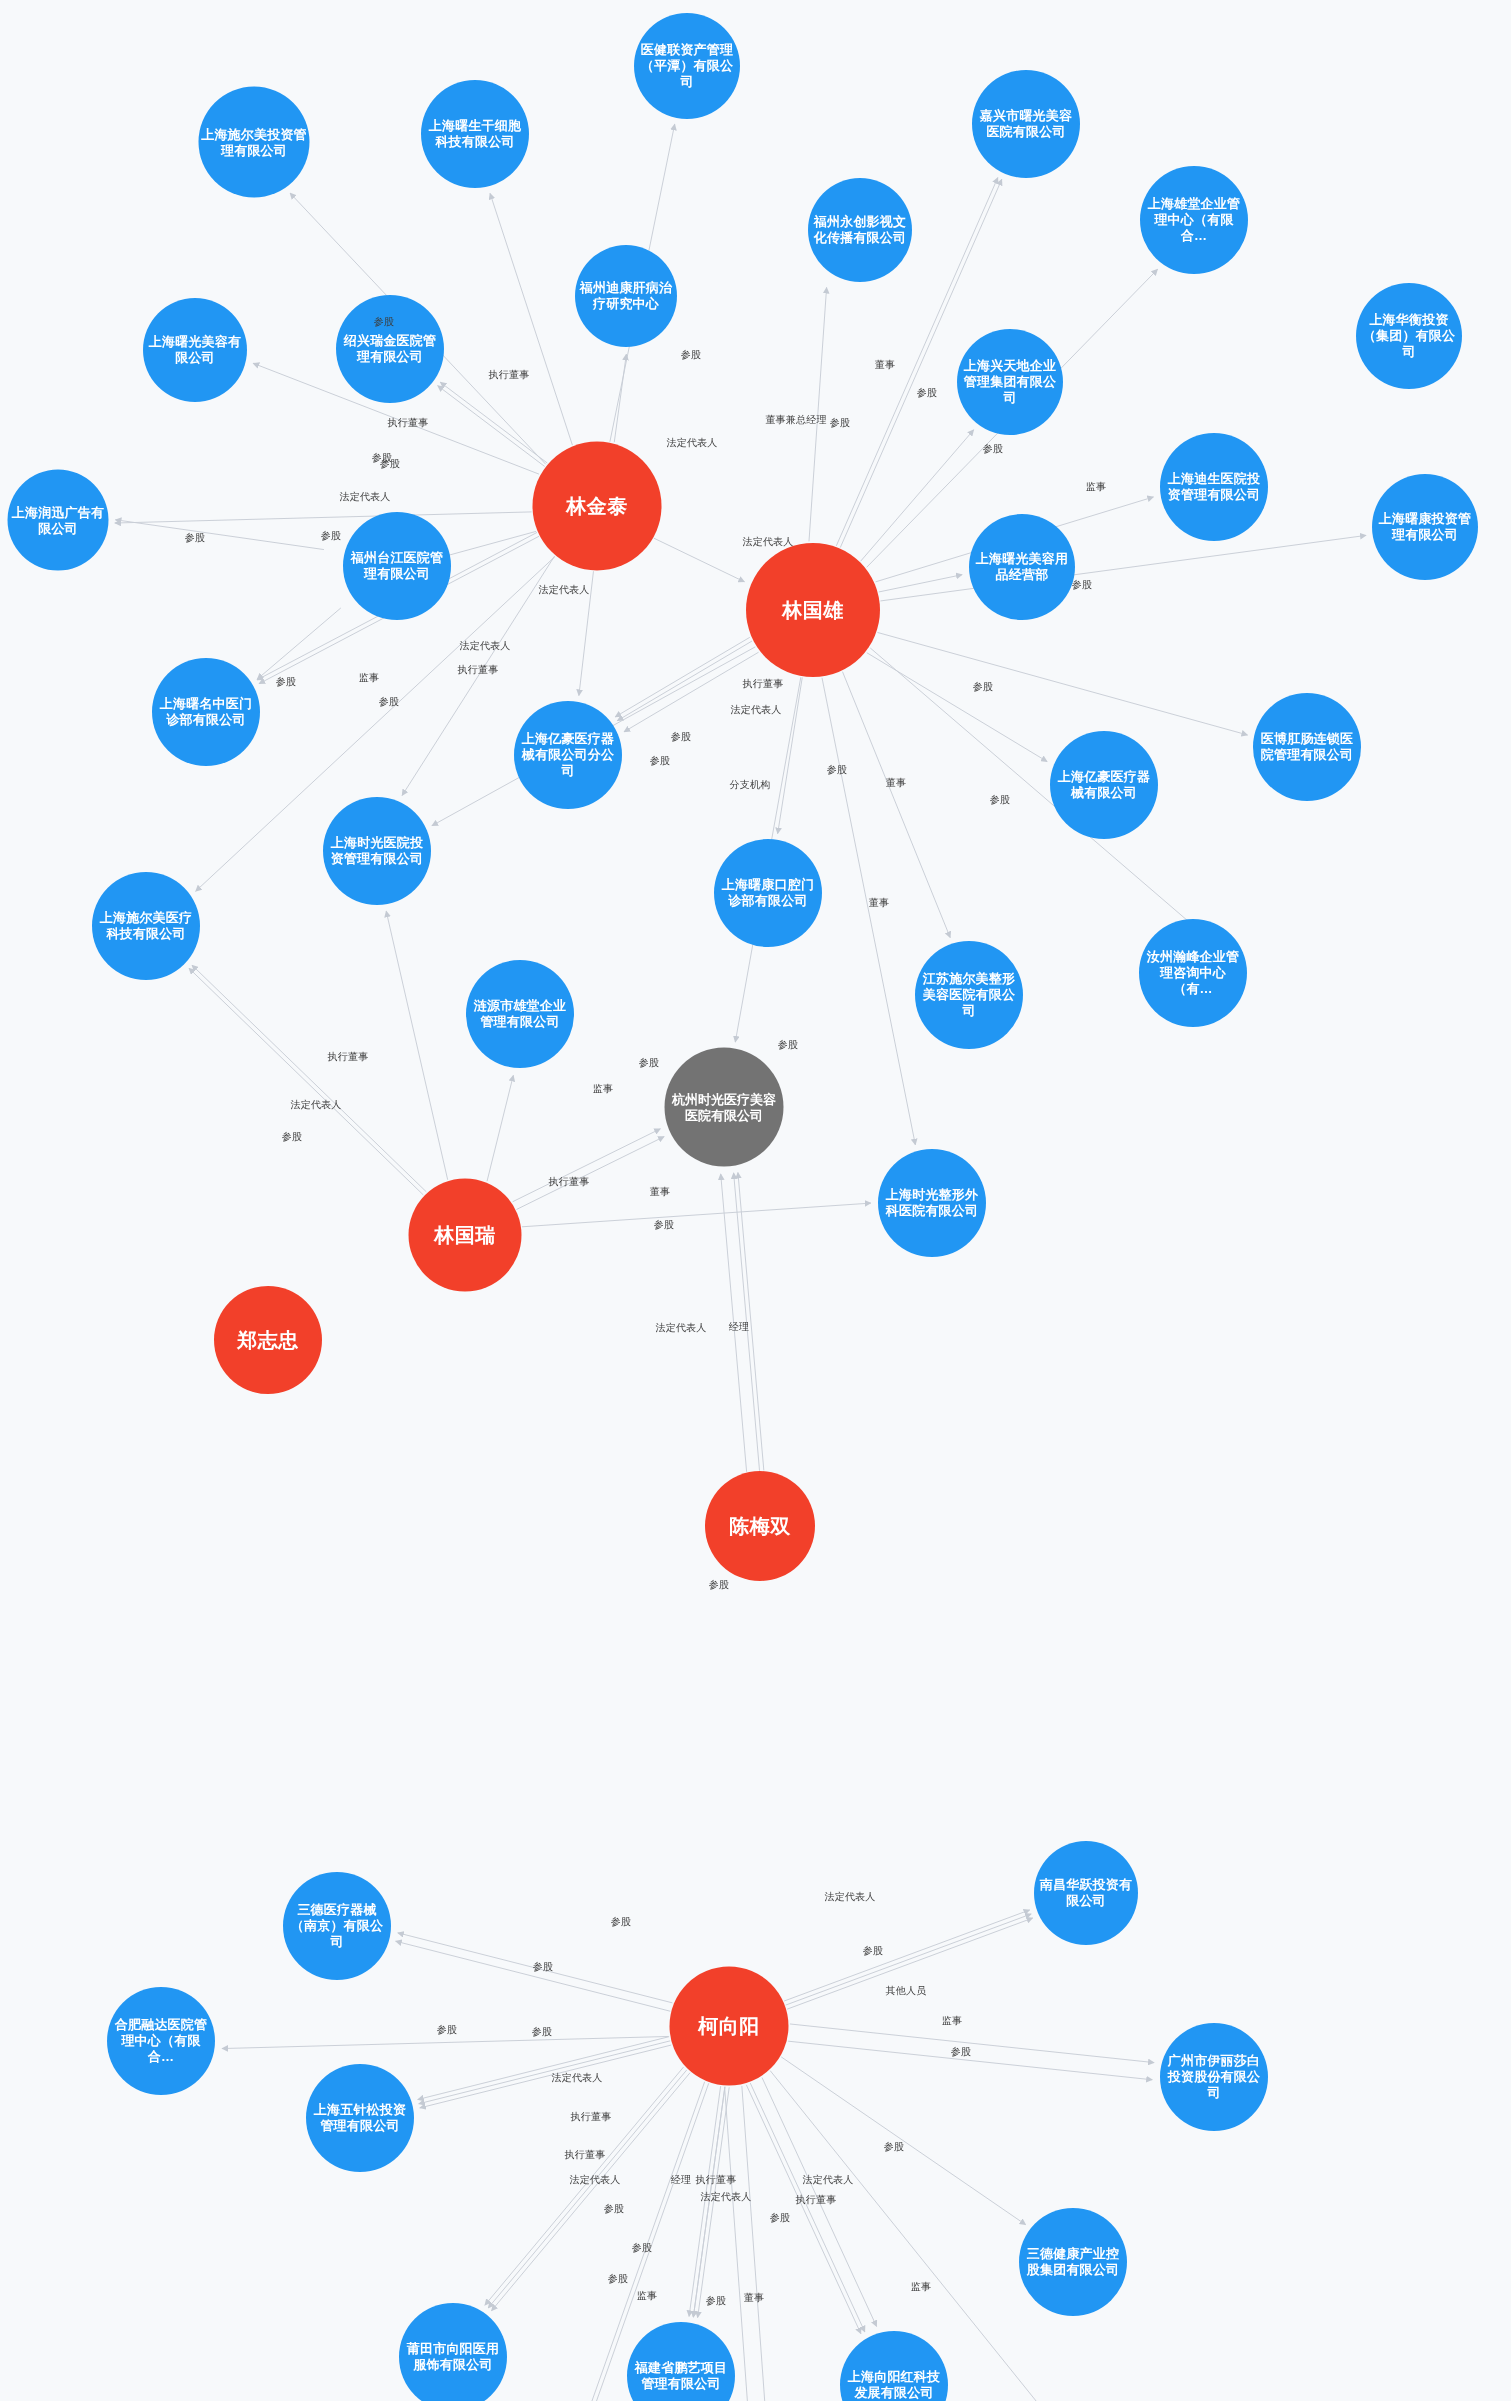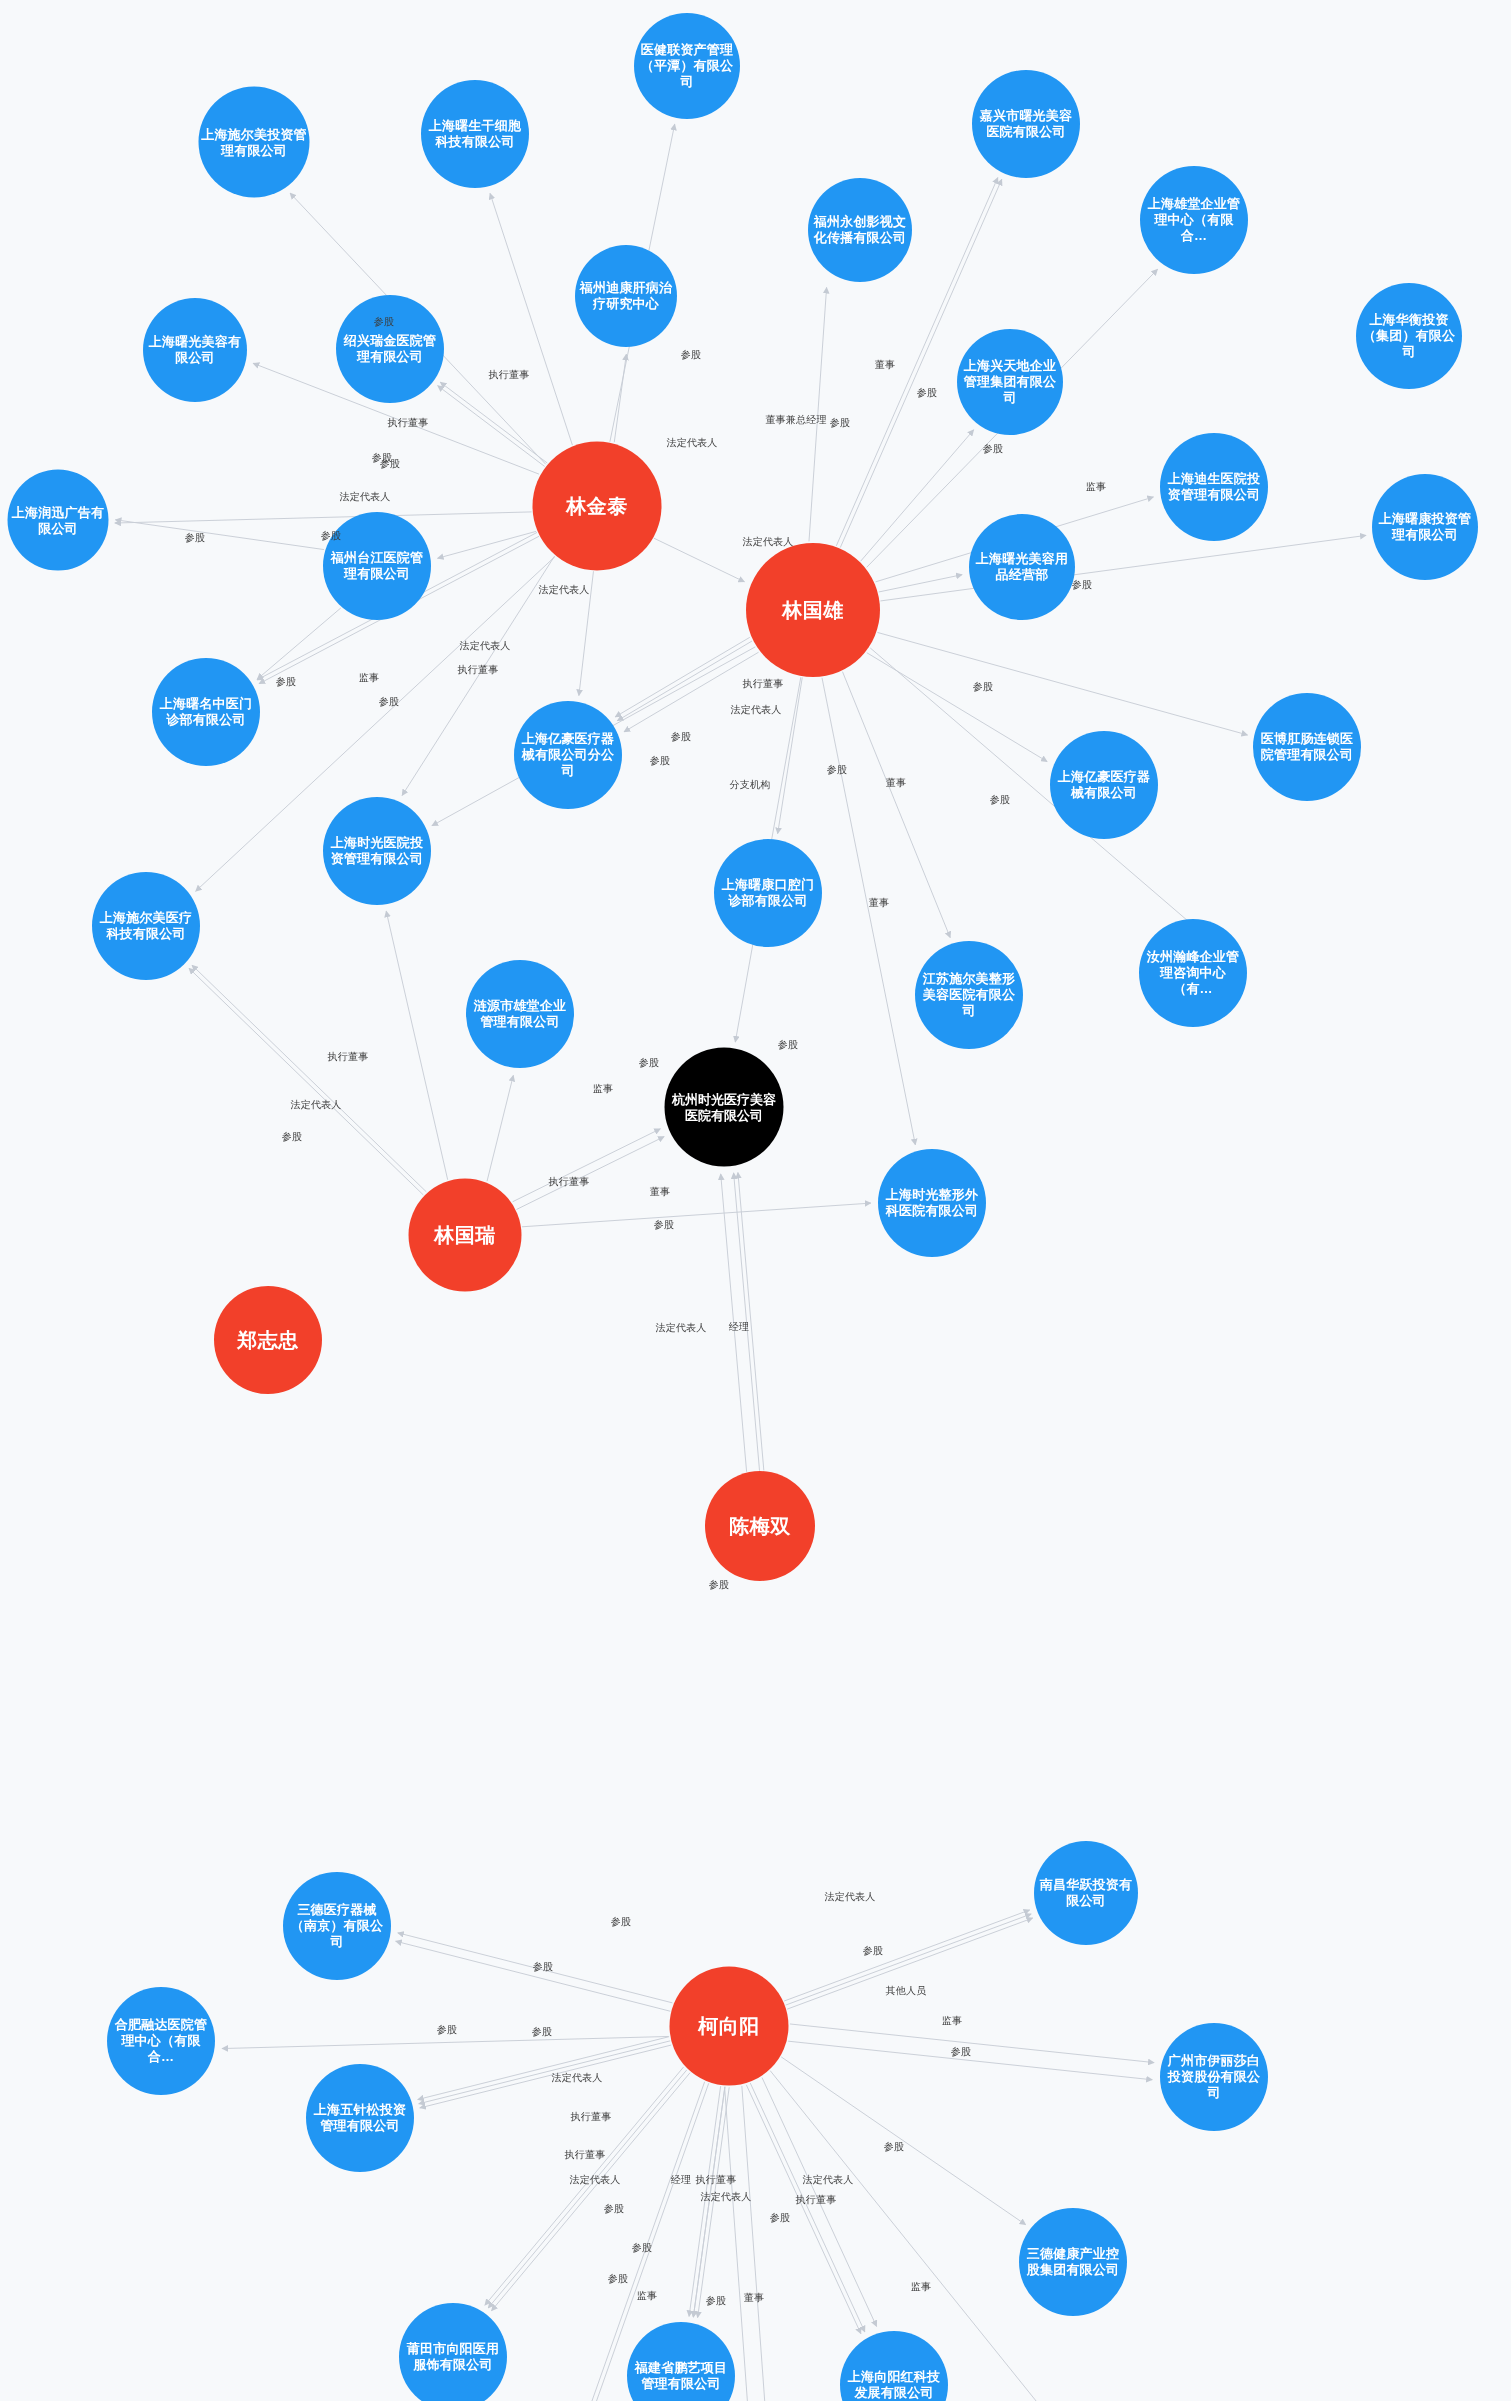--- a/index.html
+++ b/index.html
@@ -42,21 +42,21 @@
     font-weight: 700;
     letter-spacing: 0.2px;
   }
   .node.person {
     background: #f2402a;
     font-size: 20px;
     font-weight: 700;
     letter-spacing: 0.5px;
   }
   .node.highlight {
-    background: #000000;
+    background: #737373;
     font-size: 13px;
     font-weight: 700;
   }
   .node span { display: block; width: 100%; }
   .edge-label {
     position: absolute;
     font-size: 10px;
     color: #3c3c3c;
     white-space: nowrap;
     transform: translate(-50%, -50%);
@@ -181,21 +181,21 @@
       </div>
       <div class="node company" style="left: 195px; top: 350px; width: 104px; height: 104px;">
         <span>上海曙光美容有限公司</span>
       </div>
       <div class="node company" style="left: 1010px; top: 382px; width: 106px; height: 106px;">
         <span>上海兴天地企业管理集团有限公司</span>
       </div>
       <div class="node company" style="left: 58px; top: 520px; width: 101px; height: 101px;">
         <span>上海润迅广告有限公司</span>
       </div>
-      <div class="node company" style="left: 377px; top: 566px; width: 108px; height: 108px;">
+      <div class="node company" style="left: 397px; top: 566px; width: 108px; height: 108px;">
         <span>福州台江医院管理有限公司</span>
       </div>
       <div class="node person" style="left: 597px; top: 506px; width: 129px; height: 129px;">
         <span>林金泰</span>
       </div>
       <div class="node person" style="left: 813px; top: 610px; width: 134px; height: 134px;">
         <span>林国雄</span>
       </div>
       <div class="node company" style="left: 1214px; top: 487px; width: 108px; height: 108px;">
         <span>上海迪生医院投资管理有限公司</span>

